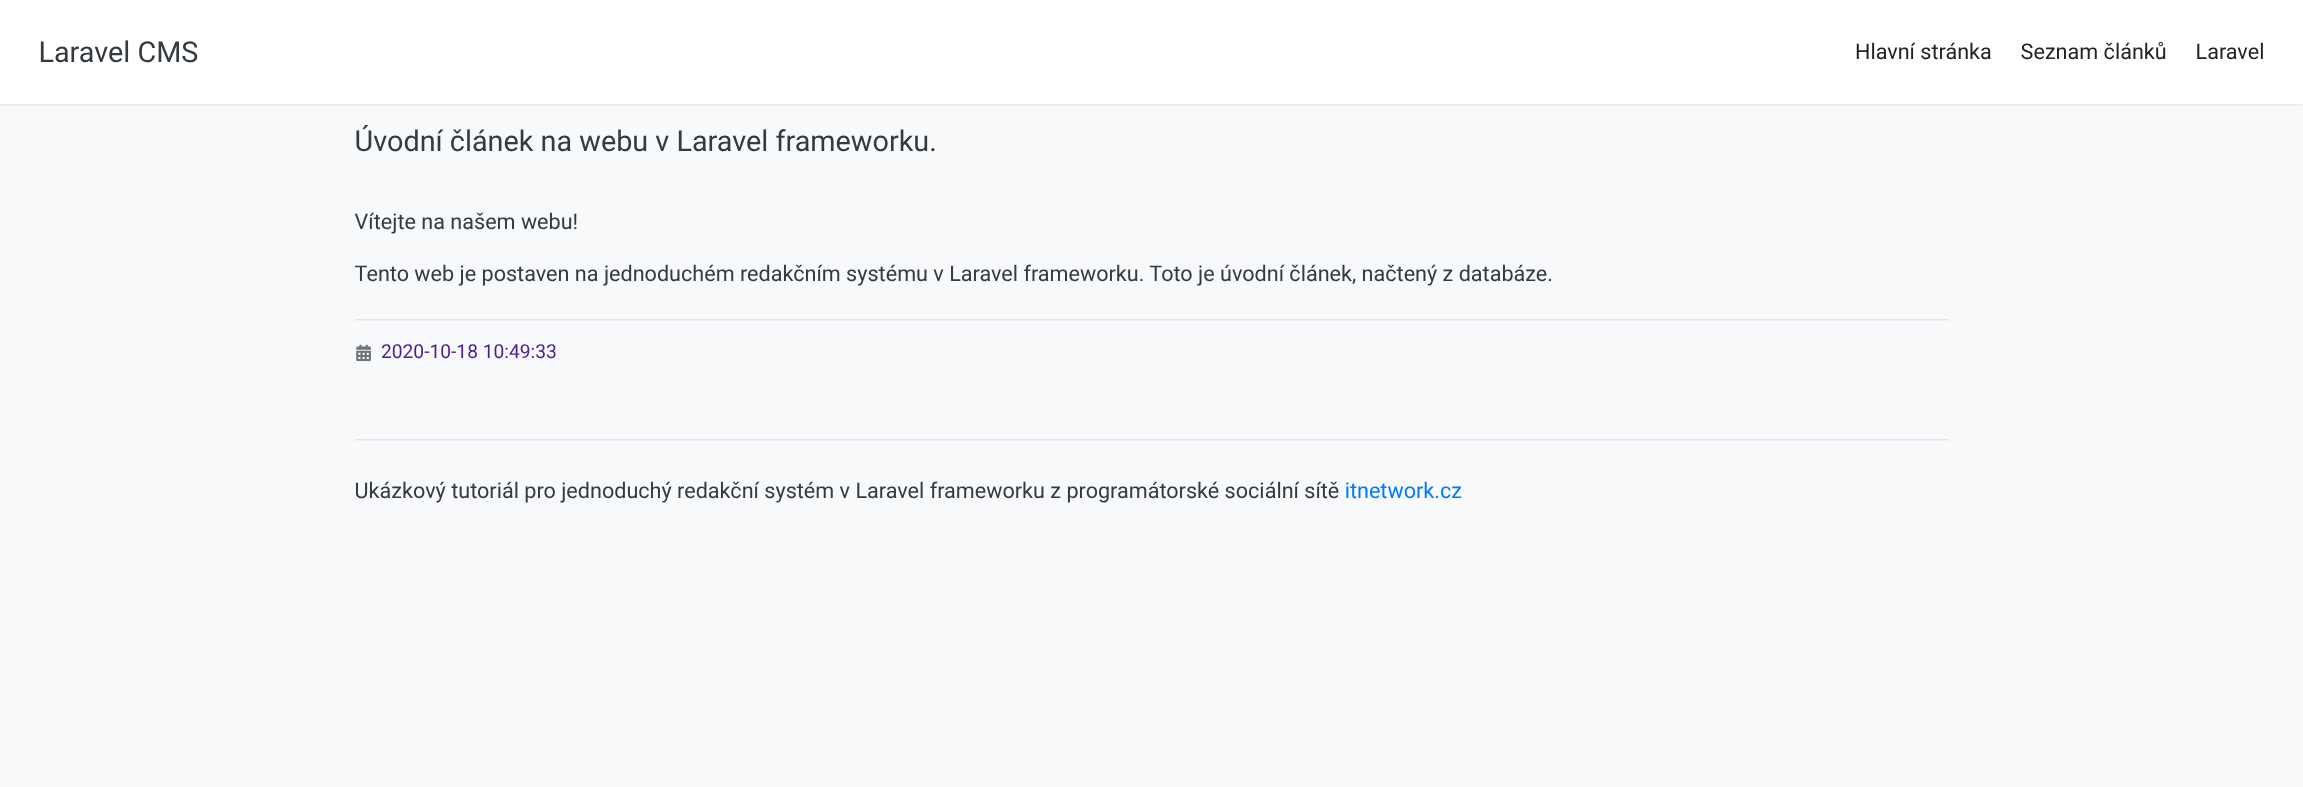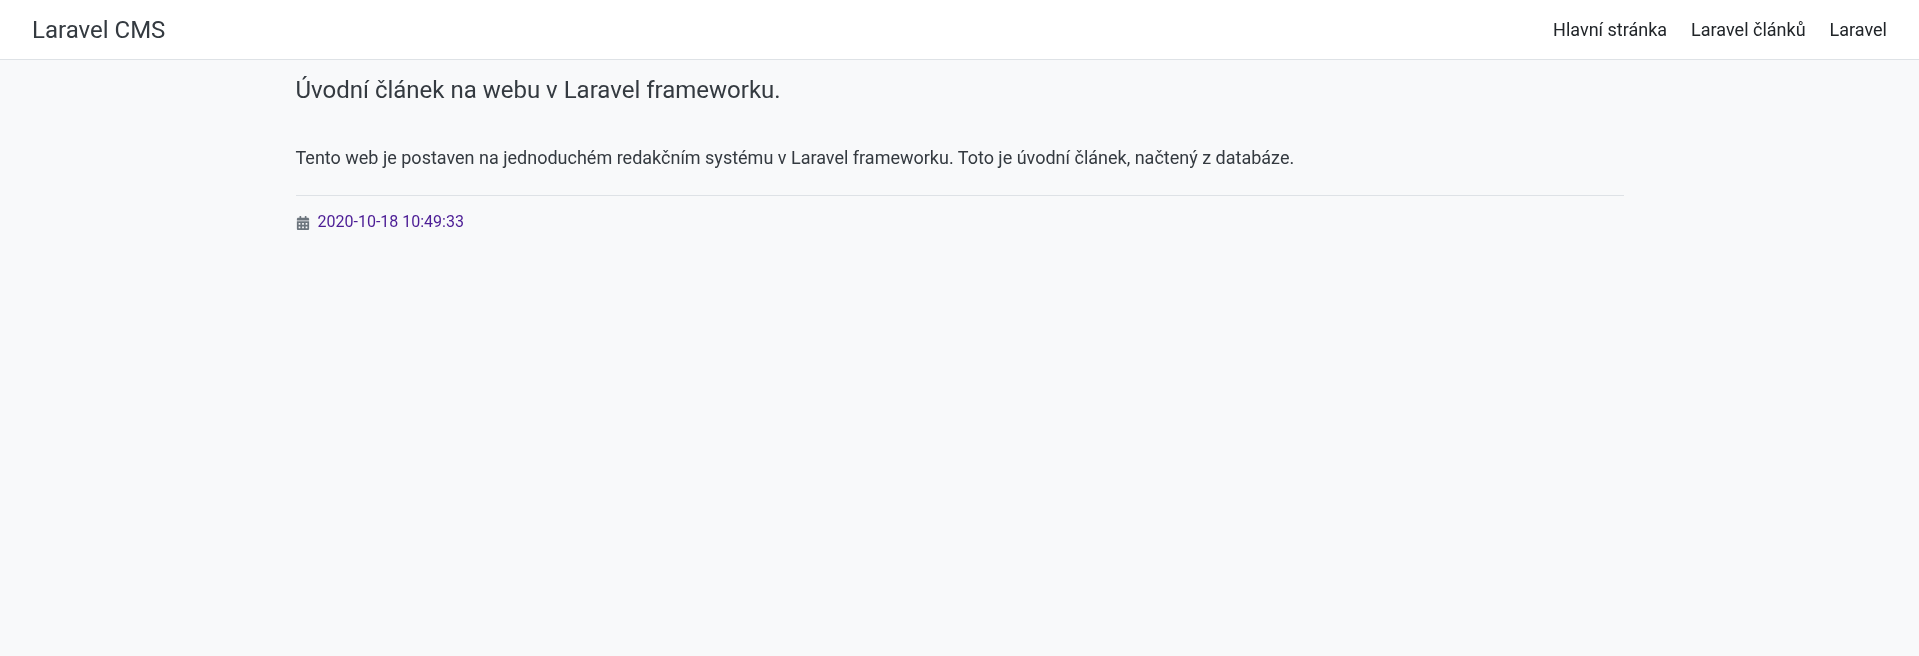--- a/index.html
+++ b/index.html
@@ -12,21 +12,21 @@
       background-color: #f8f9fa;
       color: #212529;
     }
     .navbar {
       background-color: #ffffff;
       border-bottom: 1px solid #dee2e6;
       padding: 0.5rem 2rem;
       display: flex;
       justify-content: space-between;
       align-items: center;
-      height: 60px;
+      height: 88px;
     }
     .navbar-brand {
       font-size: 1.5rem;
       color: #343a40;
       text-decoration: none;
       font-weight: 400;
     }
     .navbar-nav {
       display: flex;
       list-style: none;
@@ -103,40 +103,46 @@
 </head>
 <body>
 
 <nav class="navbar">
   <a href="#" class="navbar-brand">Laravel CMS</a>
   <ul class="navbar-nav">
     <li>
       <a href="#" class="nav-link">Hlavní stránka</a>
     </li>
     <li>
-      <a href="#" class="nav-link">Laravel článků</a>
+      <a href="#" class="nav-link">Seznam článků</a>
     </li>
     <li>
       <a href="#" class="nav-link">Laravel</a>
     </li>
   </ul>
 </nav>
 
 <div class="container">
   <article class="article">
     <h2 class="article-subtitle">Úvodní článek na webu v Laravel frameworku.</h2>
     <div class="article-body">
+      <p>Vítejte na našem webu!</p>
       <p>
         <span>Tento web je postaven na </span><strong>jednoduchém redakčním systému v Laravel frameworku</strong><span>. Toto je úvodní článek, načtený z databáze.</span>
       </p>
     </div>
     <hr>
     <div class="article-meta">
       <span class="calendar-icon">
         <svg viewBox="0 0 448 512" fill="#6c757d" width="14" height="14">
           <path d="M0 464c0 26.5 21.5 48 48 48h352c26.5 0 48-21.5 48-48V192H0v272zm320-196c0-6.6 5.4-12 12-12h40c6.6 0 12 5.4 12 12v40c0 6.6-5.4 12-12 12h-40c-6.6 0-12-5.4-12-12v-40zm0 128c0-6.6 5.4-12 12-12h40c6.6 0 12 5.4 12 12v40c0 6.6-5.4 12-12 12h-40c-6.6 0-12-5.4-12-12v-40zM192 268c0-6.6 5.4-12 12-12h40c6.6 0 12 5.4 12 12v40c0 6.6-5.4 12-12 12h-40c-6.6 0-12-5.4-12-12v-40zm0 128c0-6.6 5.4-12 12-12h40c6.6 0 12 5.4 12 12v40c0 6.6-5.4 12-12 12h-40c-6.6 0-12-5.4-12-12v-40zM64 268c0-6.6 5.4-12 12-12h40c6.6 0 12 5.4 12 12v40c0 6.6-5.4 12-12 12H76c-6.6 0-12-5.4-12-12v-40zm0 128c0-6.6 5.4-12 12-12h40c6.6 0 12 5.4 12 12v40c0 6.6-5.4 12-12 12H76c-6.6 0-12-5.4-12-12v-40zM400 64h-48V16c0-8.8-7.2-16-16-16h-32c-8.8 0-16 7.2-16 16v48H160V16c0-8.8-7.2-16-16-16h-32c-8.8 0-16 7.2-16 16v48H48C21.5 64 0 85.5 0 112v48h448v-48c0-26.5-21.5-48-48-48z"></path>
         </svg>
       </span>
       <span>2020-10-18 10:49:33</span>
     </div>
   </article>
 
+  <footer class="footer">
+    <p>
+      <span>Ukázkový tutoriál pro jednoduchý redakční systém v Laravel frameworku z programátorské sociální sítě </span><a href="#">itnetwork.cz</a>
+    </p>
+  </footer>
 </div>
 
 </body></html>

